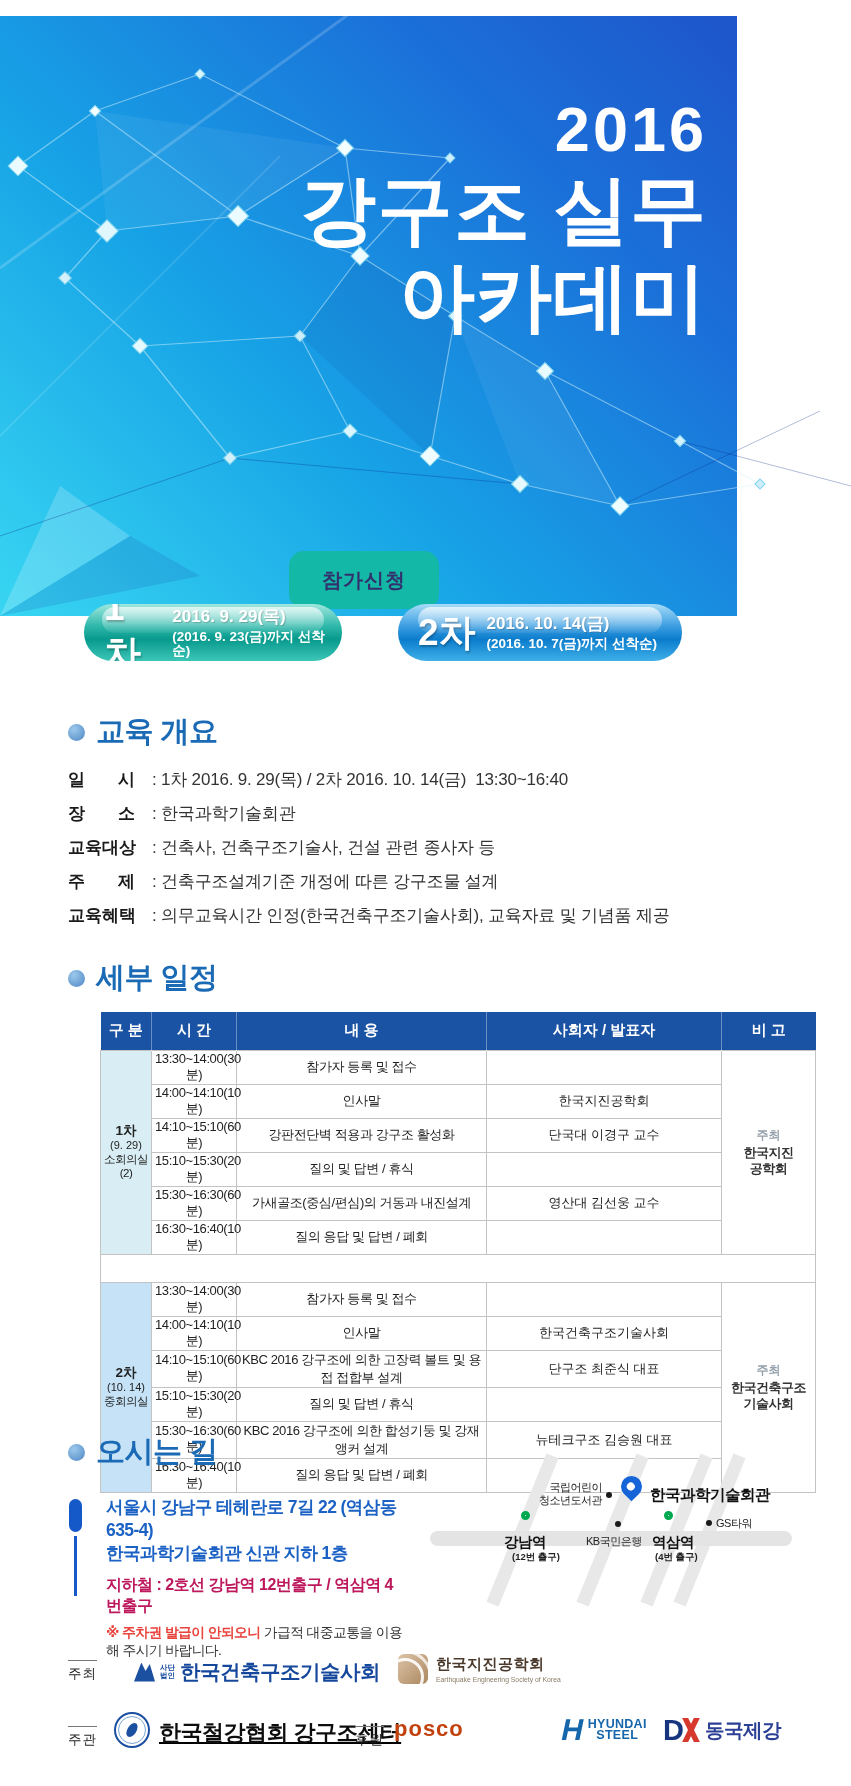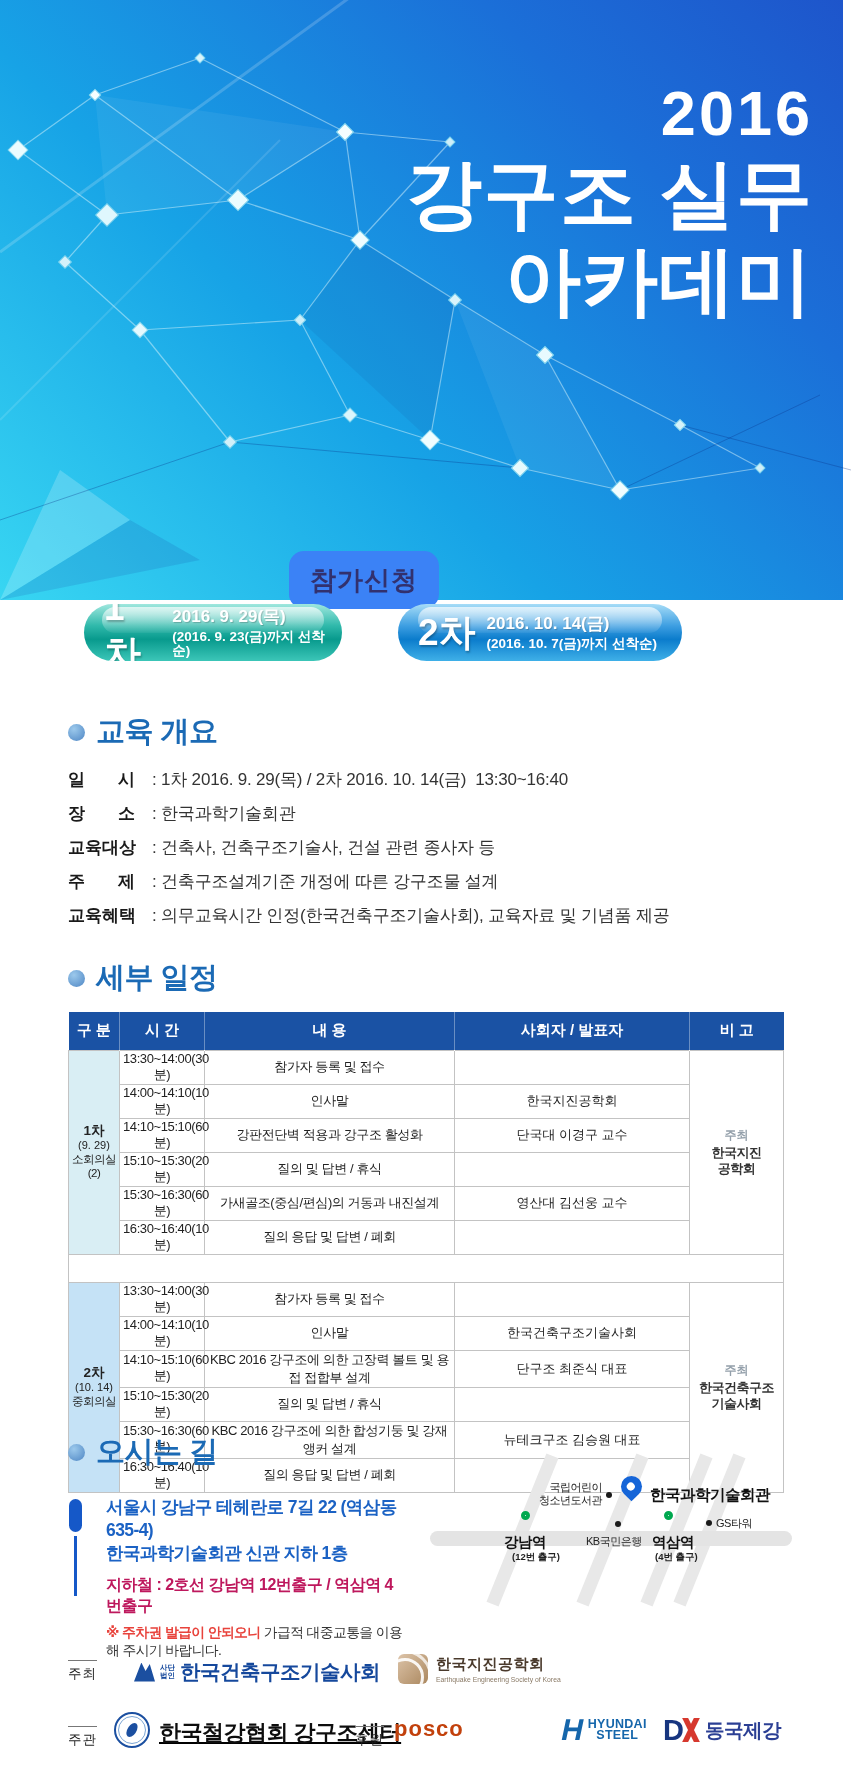--- a/index.html
+++ b/index.html
@@ -1,29 +1,29 @@
 <!DOCTYPE html>
 <html><head>
 <meta charset="utf-8">
 <style>
   * { margin:0; padding:0; box-sizing:border-box; }
   body { background:#fff; font-family:"Liberation Sans","DejaVu Sans",sans-serif; }
   .poster { position:relative; width:851px; height:1786px; margin:0 auto; background:#fff; overflow:hidden; }
 
   
-  .hero { position:absolute; left:0; top:0; width:843px; height:600px;
+  .hero { position:absolute; left:0; top:16px; width:737px; height:600px;
           background:linear-gradient(45deg,#38d6f2 0%,#17a3e6 38%,#1b6fd8 75%,#1e55cb 100%);padding-left:40px; }
   .hero-art { position:absolute; left:0; top:0; width:851px; height:600px; }
   .hero-copy { position:absolute; top:82px; right:30px; text-align:right; color:#fff; line-height:1; }
   .hero-year { font-size:63px; font-weight:800; letter-spacing:3px; }
   .hero-t { font-size:76px; font-weight:800; letter-spacing:1px; margin-top:11px; }
 
-  .apply-chip { position:absolute; left:289px; top:551px; width:150px; height:58px; background:#3b82f6;
+  .apply-chip { position:absolute; left:289px; top:551px; width:150px; height:58px; background:#14b8a6;
                 border-radius:15px; display:flex; align-items:center; justify-content:center;
-                font-size:26px; font-weight:800; color:#32316e; letter-spacing:1px; }
+                font-size:20px; font-weight:800; color:#32316e; letter-spacing:1px; }
 
   
   .pill { position:absolute; top:604px; height:57px; border-radius:29px; display:flex; align-items:center;
           color:#fff; overflow:hidden; }
   .pill::before { content:''; position:absolute; left:7%; right:7%; top:3px; height:46%;
           border-radius:26px; background:linear-gradient(180deg,rgba(255,255,255,.7),rgba(255,255,255,.05)); }
   .pill-1 { left:84px; width:258px; background:linear-gradient(180deg,#9fe7de 0%,#30b9ab 38%,#089a8d 62%,#3cc6b8 100%); }
   .pill-2 { left:398px; width:284px; background:linear-gradient(180deg,#a6dcf7 0%,#3e9fe2 38%,#0b7ccc 62%,#3fb0e8 100%); }
   .pill-badge { font-size:37px; font-weight:800; margin:0 11px 0 20px; z-index:1; text-shadow:1px 2px 2px rgba(0,0,0,.25); }
   .pill-info { z-index:1; line-height:1; }
@@ -37,21 +37,21 @@
 
   
   #overview { position:absolute; left:68px; top:712px; width:720px; }
   .ov-list { margin-top:16px; }
   .ov-row { display:flex; margin-bottom:11px; font-size:17px; }
   .ov-label { font-weight:800; color:#1a1a1a; white-space:pre; width:84px; flex:none; }
   .ov-value { color:#333; font-weight:500; white-space:pre; letter-spacing:-0.2px; }
 
   
   #schedule { position:absolute; left:68px; top:958px; width:720px; }
-  #schedule table { border-collapse:collapse; width:715px; table-layout:fixed; margin-top:14px; }
+  #schedule table { border-collapse:collapse; width:715px; table-layout:fixed; margin-top:14px;margin-left:32px; }
   #schedule th { background:#1a52a4; color:#fff; font-size:15px; font-weight:700; height:38px;
                  border-left:1px solid rgba(255,255,255,.35); }
   #schedule th:first-child { border-left:none; }
   #schedule td { border:1px solid #c3c3c3; font-size:13px; color:#222; text-align:center; height:28px; padding:0 3px; }
   td.cell-time { font-size:12px; letter-spacing:-0.4px; color:#222; }
   td.cell-content { letter-spacing:-0.4px; }
   td.cell-group { background:#d9eef4; line-height:14px; }
   td.cell-group.g2 { background:#c5e2f6; }
   .g-line1 { font-weight:800; font-size:13.5px; }
   .g-line2 { font-size:11px; }

